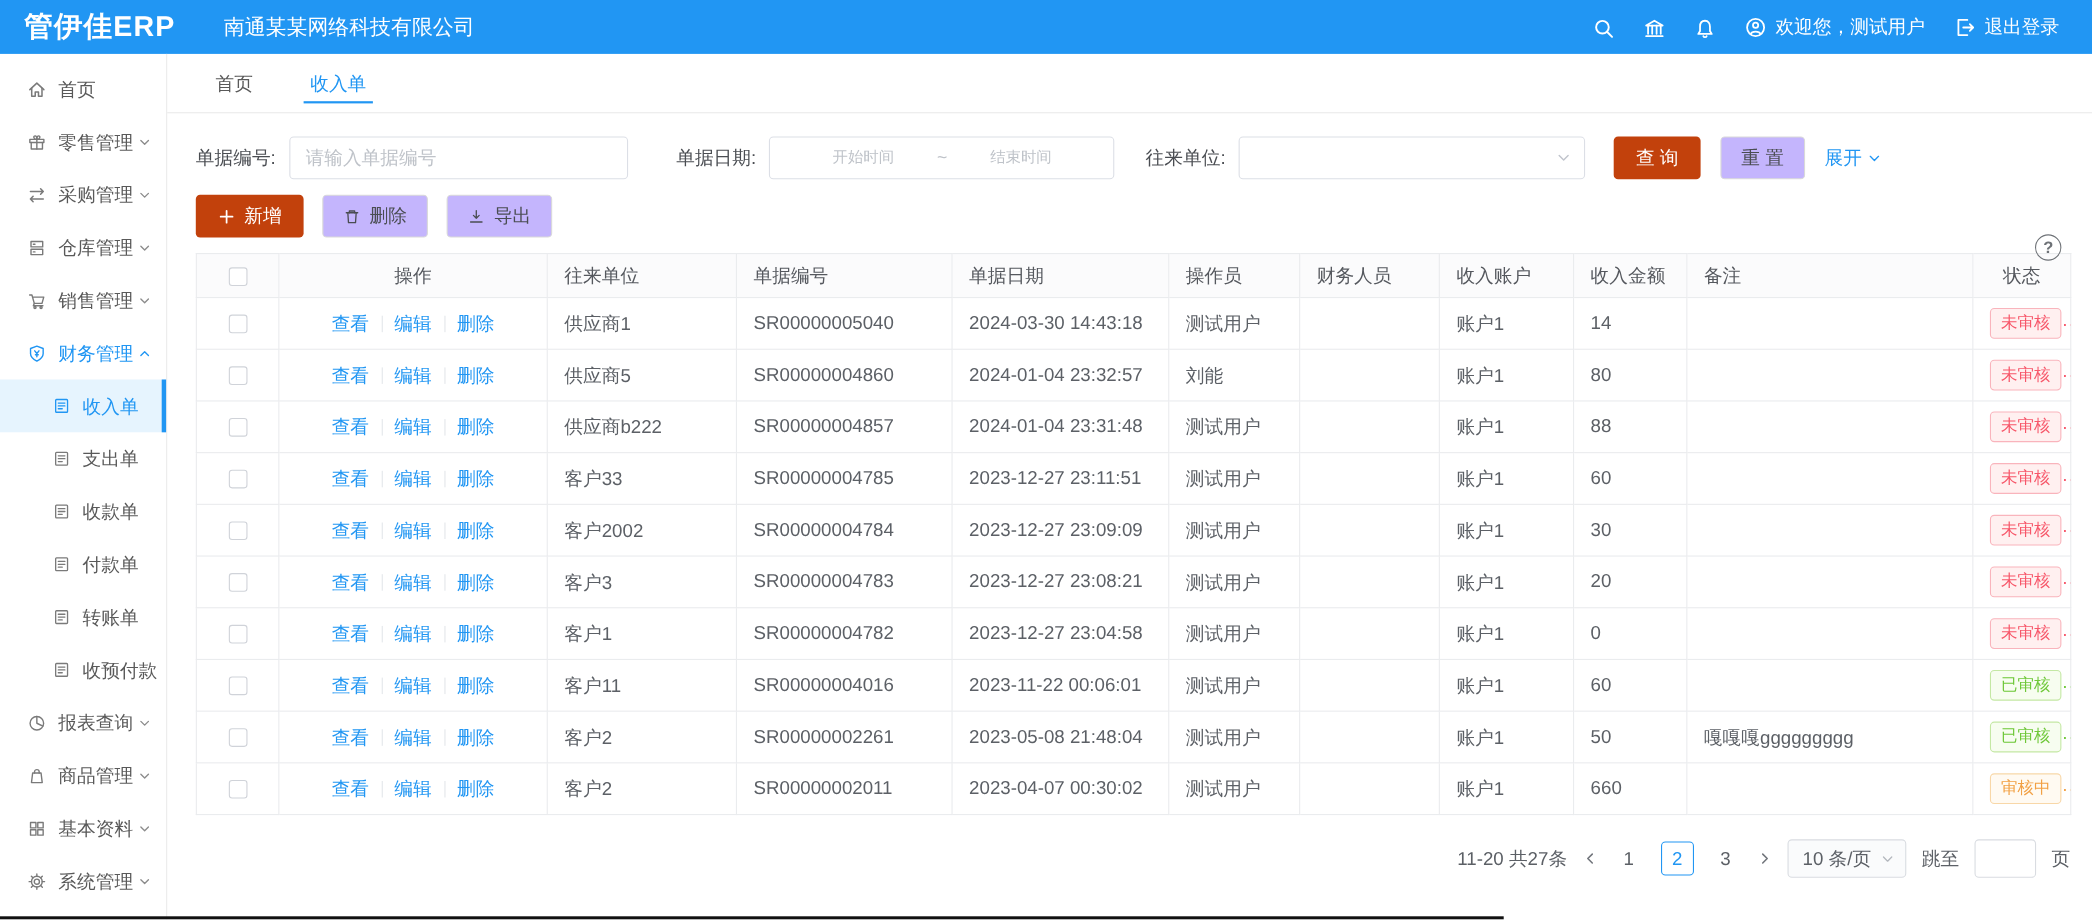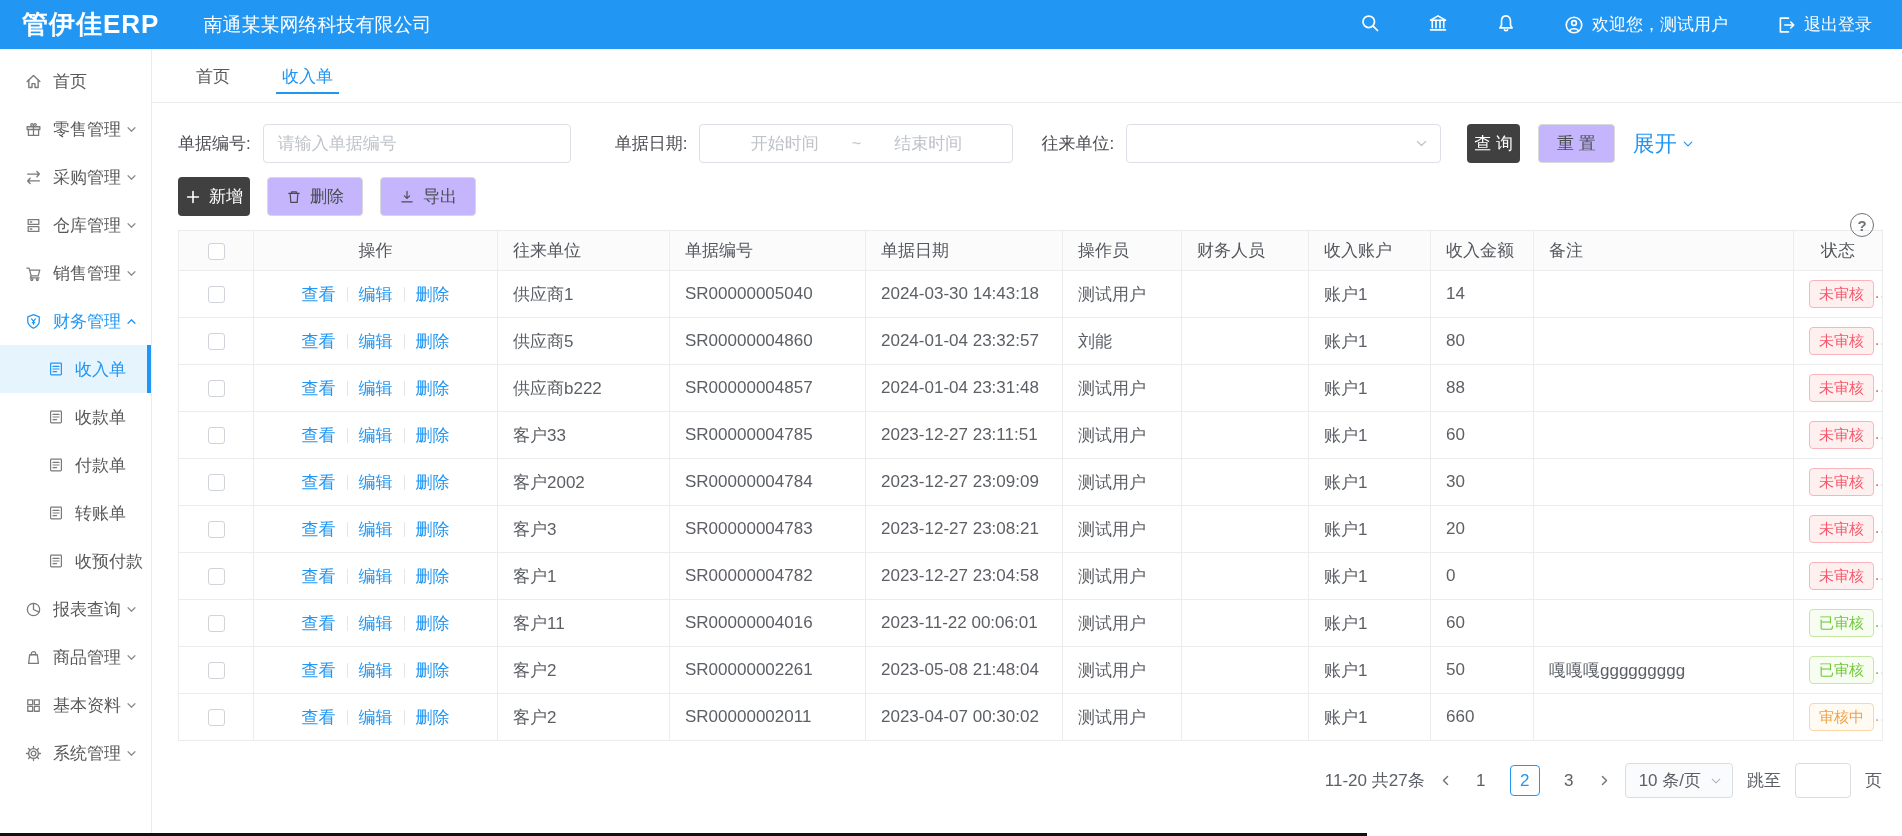--- a/index.html
+++ b/index.html
@@ -8,21 +8,21 @@
     font-family: "Liberation Sans", "DejaVu Sans", sans-serif;
     background:#fff; color:#5c6066; overflow:hidden; position:relative;
   }
   svg { display:block; }
 
   
   .top-header { height:49px; background:#2196f3; display:flex; align-items:center; color:#fff; }
   .logo { font-size:26px; font-weight:bold; margin-left:22px; letter-spacing:1px; white-space:nowrap; }
   .company { font-size:19px; margin-left:44px; white-space:nowrap; }
   .hdr-spacer { flex:1; }
-  .hdr-right { display:flex; align-items:flex-start; gap:48px; margin-right:30px; font-size:17px; }
+  .hdr-right { display:flex; align-items:flex-end; gap:26px; margin-right:30px; font-size:17px; }
   .hdr-icon { width:20px; height:20px; cursor:pointer; }
   .hdr-group { display:flex; align-items:center; gap:8px; cursor:pointer; white-space:nowrap; }
 
   
   .layout { display:flex; height:787px; }
 
   
   .sidebar { width:152px; border-right:1px solid #ececec; padding-top:8px; flex-shrink:0; }
   .side-item { height:48px; display:flex; align-items:center; padding-left:25px; position:relative;
                color:#595959; font-size:17px; cursor:pointer; white-space:nowrap; }
@@ -46,31 +46,31 @@
 
   
   .filter-row { display:flex; align-items:center; margin-top:21px; height:39px; }
   .f-label { font-size:17px; color:#4a4d52; margin-right:12px; white-space:nowrap; }
   .f-input { width:308px; height:39px; border:1px solid #dcdfe6; border-radius:4px; padding:0 14px;
              font-size:17px; color:#5c6066; outline:none; font-family:inherit; }
   .f-input::placeholder, .dr-input::placeholder, .jump-input::placeholder { color:#bfc3c9; }
   .ml44 { margin-left:44px; } .ml28 { margin-left:28px; }
   .date-range { width:314px; height:39px; border:1px solid #dcdfe6; border-radius:4px; display:flex;
                 align-items:center; justify-content:center; }
-  .dr-input { width:118px; border:none; outline:none; text-align:center; font-size:17px; font-family:Liberation Serif, serif; color:#5c6066; }
+  .dr-input { width:118px; border:none; outline:none; text-align:center; font-size:14px; font-family:Liberation Mono, monospace; color:#5c6066; }
   .dr-sep { color:#bfc3c9; font-size:16px; padding:0 8px; }
   .f-select { width:315px; height:39px; border:1px solid #dcdfe6; border-radius:4px; display:flex;
               align-items:center; justify-content:flex-end; padding-right:12px; cursor:pointer; }
   .f-select .chev { width:13px; height:13px; color:#c0c4cc; }
   .btn { height:39px; border-radius:4px; font-size:17px; display:inline-flex; align-items:center;
          justify-content:center; cursor:pointer; font-family:inherit; white-space:nowrap; }
-  .btn-primary { background:#404040; color:#fff; border:none; padding:0 7px; }
+  .btn-primary { background:#c2410c; color:#fff; border:none; padding:0 20px; }
   .btn-plain { background:#c4b5fd; color:#4a4d52; border:1px solid #d9d9d9; padding:0 18px; }
   .btn-search { margin-left:26px; } .btn-reset { margin-left:18px; }
-  .expand-link { color:#2196f3; font-size:22px; margin-left:18px; display:inline-flex; align-items:center; gap:5px; cursor:pointer; }
+  .expand-link { color:#2196f3; font-size:17px; margin-left:18px; display:inline-flex; align-items:center; gap:5px; cursor:pointer; }
   .expand-link .chev { width:12px; height:12px; }
 
   
   .toolbar-row { display:flex; align-items:center; margin-top:14px; gap:17px; }
   .btn-ico { width:16px; height:16px; margin-right:8px; }
 
   .help-fab { position:absolute; top:164px; right:28px; width:24px; height:24px; border:1.5px solid #6e7277;
               border-radius:50%; color:#6e7277; display:flex; align-items:center; justify-content:center;
               font-size:15px; font-weight:bold; cursor:pointer; }
 
@@ -252,20 +252,29 @@
 
     <div class="side-sub selected" data-name="sidebar-item-income-bill">
       <span class="s-ico" data-name="doc-icon">
           <svg viewBox="0 0 16 16" fill="none" stroke="currentColor" stroke-width="1.2" stroke-linecap="round" stroke-linejoin="round">
             <rect x="2.6" y="2.2" width="10.8" height="11.6" rx="0.8"></rect>
             <path d="M5 5.4 H11 M5 8 H11 M5 10.6 H8.6"></path>
           </svg>
         </span>
       <span data-name="sidebar-item-label">收入单</span>
     </div>
+    <div class="side-sub" data-name="sidebar-item-expense-bill">
+      <span class="s-ico" data-name="doc-icon">
+          <svg viewBox="0 0 16 16" fill="none" stroke="currentColor" stroke-width="1.2" stroke-linecap="round" stroke-linejoin="round">
+            <rect x="2.6" y="2.2" width="10.8" height="11.6" rx="0.8"></rect>
+            <path d="M5 5.4 H11 M5 8 H11 M5 10.6 H8.6"></path>
+          </svg>
+        </span>
+      <span data-name="sidebar-item-label">支出单</span>
+    </div>
     <div class="side-sub" data-name="sidebar-item-receipt-bill">
       <span class="s-ico" data-name="doc-icon">
           <svg viewBox="0 0 16 16" fill="none" stroke="currentColor" stroke-width="1.2" stroke-linecap="round" stroke-linejoin="round">
             <rect x="2.6" y="2.2" width="10.8" height="11.6" rx="0.8"></rect>
             <path d="M5 5.4 H11 M5 8 H11 M5 10.6 H8.6"></path>
           </svg>
         </span>
       <span data-name="sidebar-item-label">收款单</span>
     </div>
     <div class="side-sub" data-name="sidebar-item-payment-bill">

